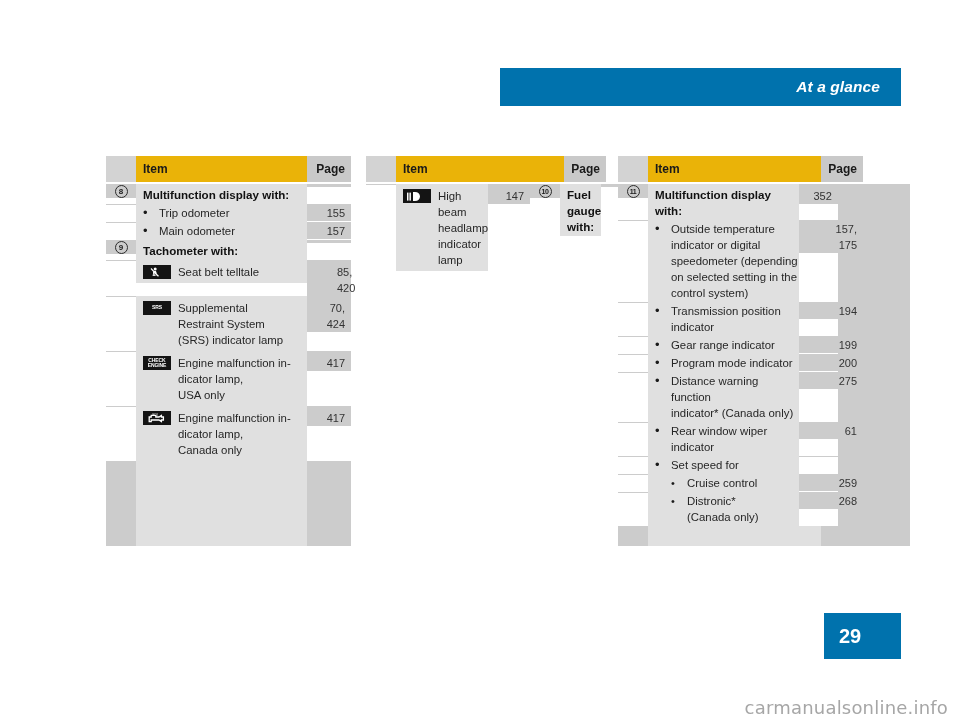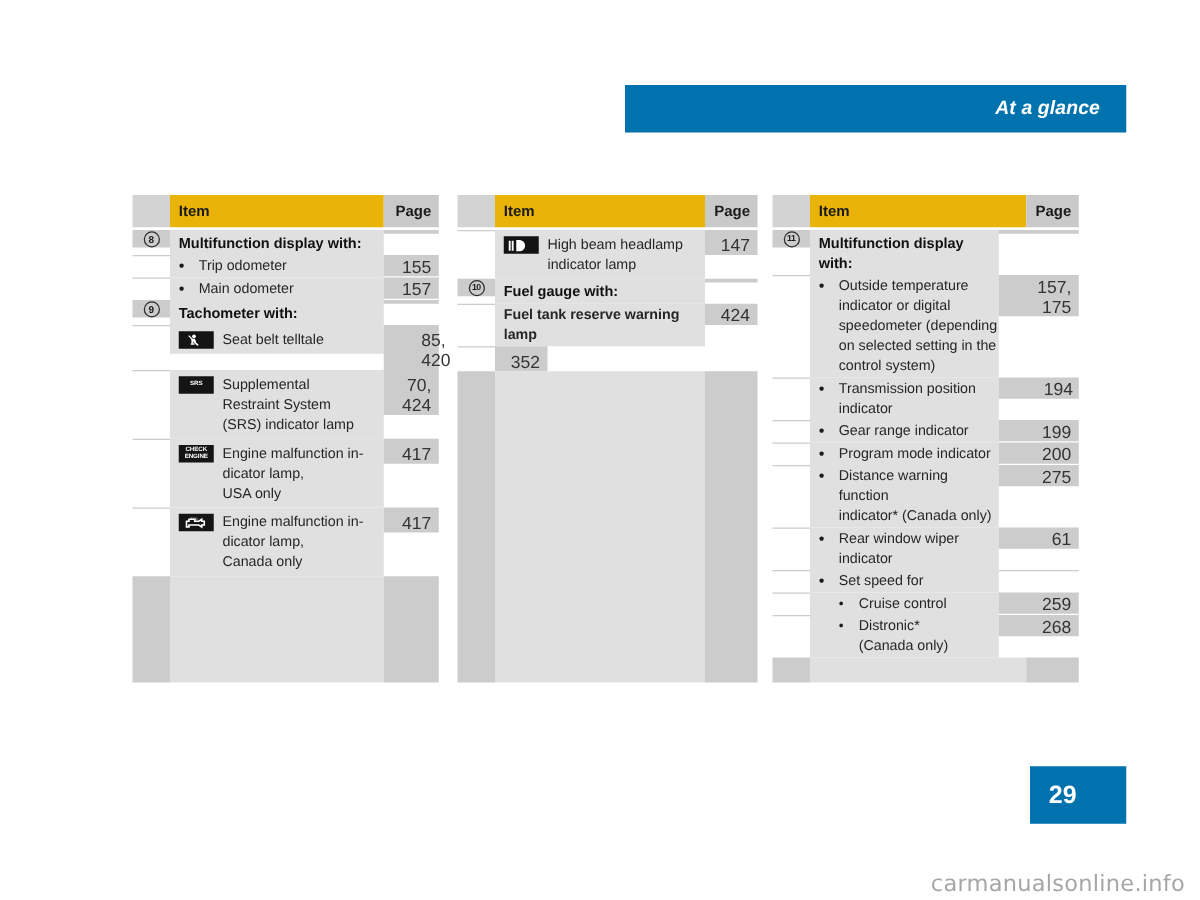--- a/index.html
+++ b/index.html
@@ -159,21 +159,21 @@
     align-items: flex-start;
   }
   .row-page {
     flex: 0 0 auto;
     background: #cccccc;
     text-align: right;
     padding-right: 6px;
     box-sizing: border-box;
     white-space: pre-line;
     line-height: 16px;
-    font-size: 14px;
+    font-size: 11px;
     color: #333333;
   }
   .col1 .row-page { width: 44px; }
   .col2 .row-page { width: 42px; }
   .col3 .row-page { width: 64px; }
 
   .tbodyfill {
     display: flex;
     flex: 1 1 auto;
   }
@@ -386,21 +386,21 @@
           </div>
         </div>
       </div>
       <div class="table col2">
         <div class="thead">
           <div class="num-cell"></div>
           <div class="item-cell">Item</div>
           <div class="page-cell">Page</div>
         </div>
         <div class="thead-sep"></div>
-        <div class="tbody" style="flex-direction: column;">
+        <div class="tbody" style="flex-direction: row;">
           <div class="row">
             <div class="row-num"></div>
             <div class="row-item" style="padding-top: 4px; padding-bottom: 3px;">
               <span class="iconbox">
                 <svg width="22" height="11" viewBox="0 0 22 11">
                   <g fill="#fff">
       <path d="M7.0 1.0 h2.0 c3.0 0 5.0 1.8 5.0 4.5 s-2.0 4.5 -5.0 4.5 h-2.0 z"></path>
       <rect x="1.0" y="1.6" width="1.5" height="8"></rect>
       <rect x="3.4" y="1.6" width="1.5" height="8"></rect>
     </g>

